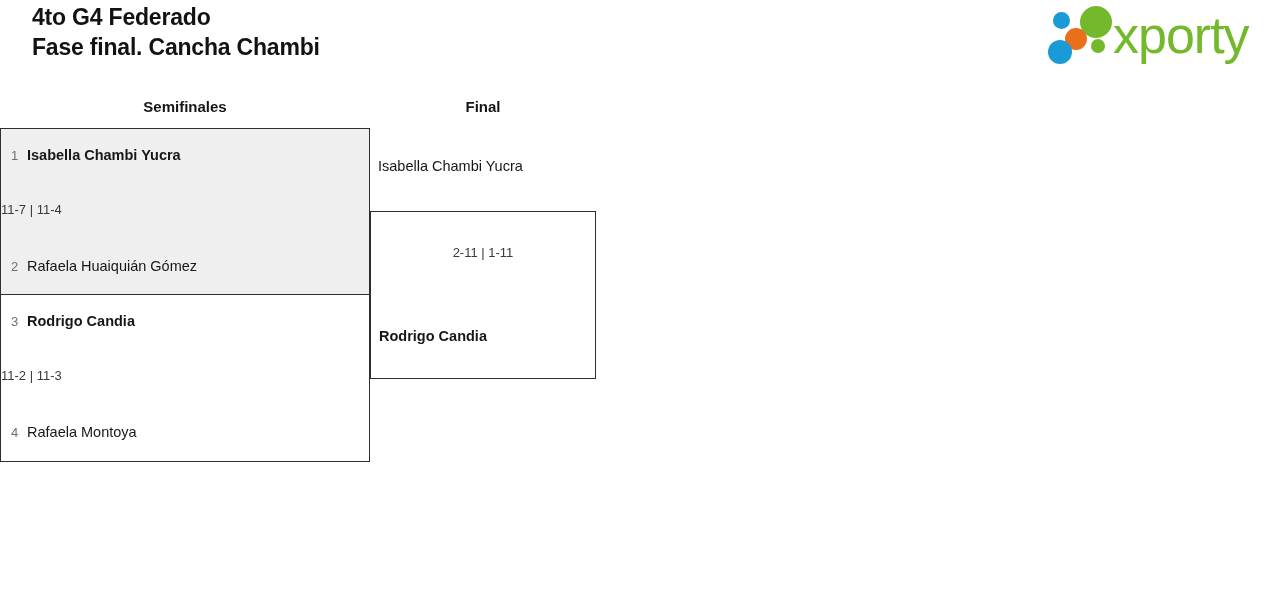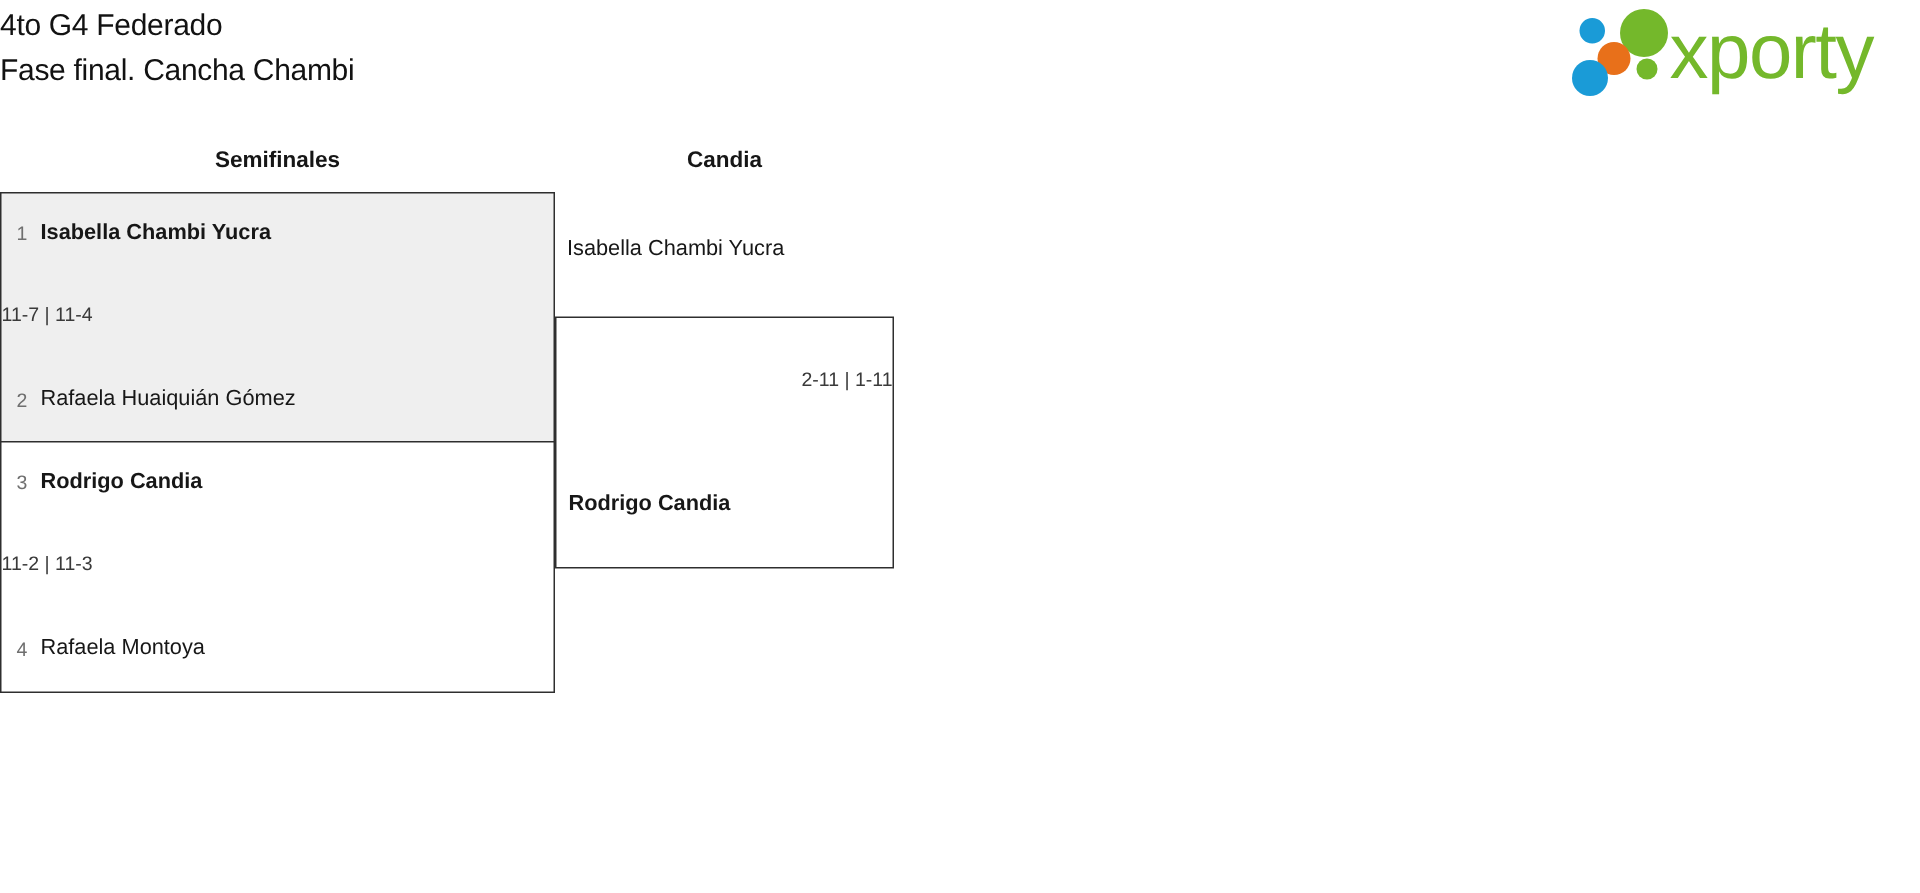--- a/index.html
+++ b/index.html
@@ -25,25 +25,26 @@
     height: 78px;
   }
   #title-block {
     position: absolute;
     left: 0;
     top: 2px;
     line-height: 30px;
   }
   .title-line {
     display: block;
-    font-size: 20px;
-    font-weight: normal;
+    font-size: 23px;
+    font-weight: bold;
     color: #121212;
     letter-spacing: -0.2px;
     white-space: nowrap;
+    margin-left: 32px;
   }
 
   
   #brand-logo {
     position: absolute;
     right: 8px;
     top: 4px;
     width: 225px;
     height: 68px;
   }
@@ -145,21 +146,21 @@
     padding: 0 8px;
     font-size: 14.5px;
     color: #171717;
     white-space: nowrap;
   }
   #final-score {
     position: absolute;
     left: 0;
     top: 33px;
     width: 100%;
-    text-align: right;
+    text-align: center;
     font-size: 13px;
     color: #3a3a3a;
     white-space: nowrap;
   }
   #final-lower-competitor {
     position: absolute;
     left: 0;
     top: 116px;
     width: 100%;
     box-sizing: border-box;
@@ -187,21 +188,21 @@
     <span class="dot" id="logo-dot-green-small"></span>
     <span class="dot" id="logo-dot-blue-large"></span>
     <span id="logo-wordmark">xporty</span>
   </div>
 
 </div>
 
 <div id="bracket">
 
   <div class="round-header" id="round-header-semifinals">Semifinales</div>
-  <div class="round-header" id="round-header-final">Candia</div>
+  <div class="round-header" id="round-header-final">Final</div>
 
   <div class="match-box shaded" id="match-semifinal-1">
     <div class="competitor top">
       <span class="seed">1</span>
       <span class="player-name winner">Isabella Chambi Yucra</span>
     </div>
     <div class="score">11-7 | 11-4</div>
     <div class="competitor bottom">
       <span class="seed">2</span>
       <span class="player-name">Rafaela Huaiquián Gómez</span>

